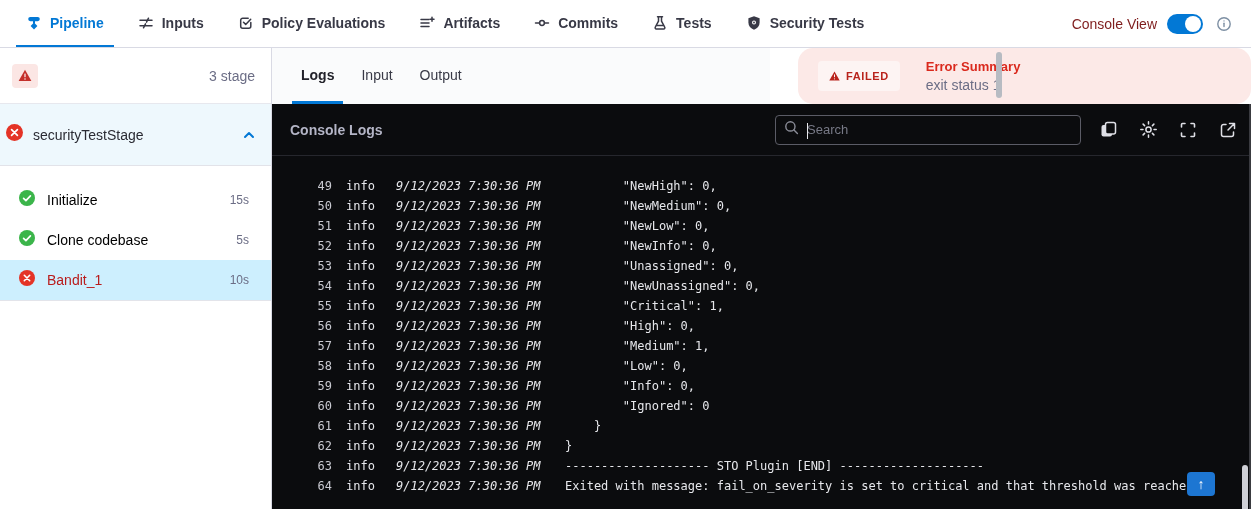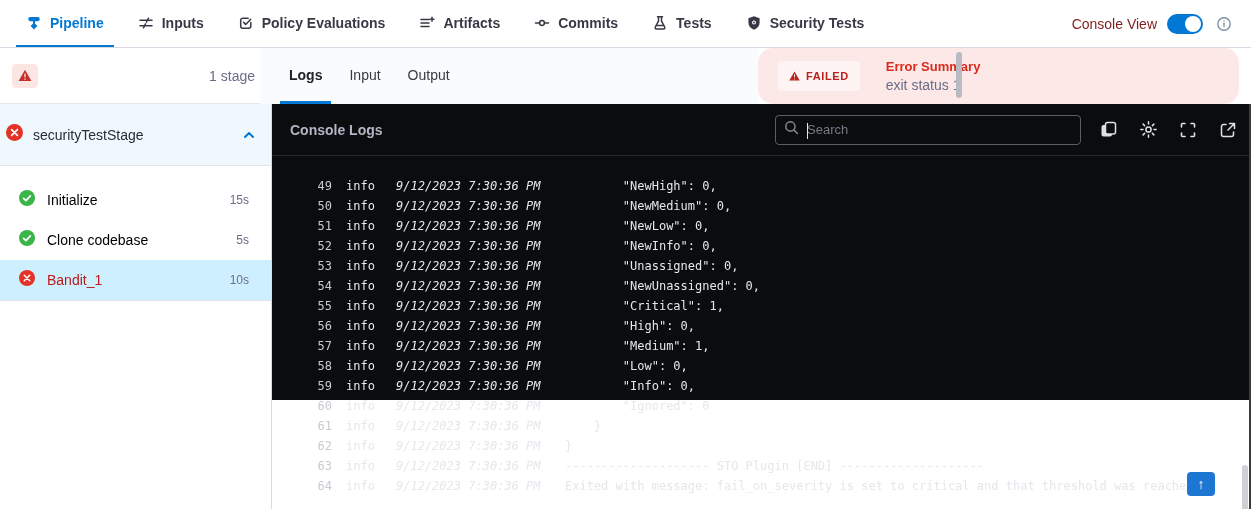--- a/index.html
+++ b/index.html
@@ -51,21 +51,21 @@
   .steps-block{ padding-top:14px; border-bottom:1px solid #e3e4ea; }
   .step-row{
     height:40px; display:flex; align-items:center; padding:0 22px 0 19px; gap:12px; cursor:pointer;
   }
   .step-row.selected{ background:#cdeffe; }
   .step-name{ font-size:14px; color:#000000; }
   .step-row.selected .step-name{ color:#b91c1c;text-align:right; }
   .step-duration{ margin-left:auto; font-size:12px; color:#6b6d85; }
   
   .main-top{
-    position:absolute; left:260px; top:48px; width:979px; height:56px; display:flex;
+    position:absolute; left:272px; top:48px; width:979px; height:56px; display:flex;gap:28px;
   }
   .logs-tabs{
     width:498px; background:#fafbfc; display:flex; align-items:stretch; padding-left:20px;
   }
   .log-tab{
     display:flex; align-items:center; padding:0 9px; margin-right:9px; font-size:14px;
     color:#383946; cursor:pointer; border-bottom:3px solid transparent;
   }
   .log-tab.active{ font-weight:700; color:#22222a; border-bottom:3px solid #0278d5; }
   .error-area{
@@ -77,21 +77,21 @@
   }
   .failed-text{ font-size:11px; font-weight:700; letter-spacing:.6px; color:#b9231c; }
   .error-texts{ display:flex; flex-direction:column; }
   .error-title{ font-size:13px; font-weight:600; color:#da291d; }
   .error-msg{ font-size:14px; color:#6b6d85; margin-top:3px; }
   .error-scroll-thumb{
     position:absolute; left:198px; top:4px; width:6px; height:46px; border-radius:3px; background:#b7bbc2; cursor:pointer;
   }
   
   .console{
-    position:absolute; left:272px; top:104px; width:979px; height:296px; background:#0b0c0e;
+    position:absolute; left:272px; top:104px; width:979px; height:405px; background:#0b0c0e;
   }
   .console-header{
     height:52px; display:flex; align-items:center; padding:0 12px 0 18px;
     border-bottom:1px solid #26272d;
   }
   .console-title{ font-size:14px; font-weight:700; color:#b4b5c6; }
   .search-box{
     margin-left:auto; width:306px; height:30px; border:1px solid #5b5c66; border-radius:4px;
     display:flex; align-items:center; padding:0 8px; position:relative; background:#0b0c0e;
   }
@@ -213,21 +213,21 @@
 
   <div class="sidebar">
     <div class="sidebar-header">
       <span class="warn-badge">
         <svg width="14" height="13" viewBox="0 0 14 13">
             <path d="M7 0.8L13.4 12H0.6z" fill="#c4302b"></path>
             <rect x="6.35" y="4.6" width="1.3" height="3.6" fill="#fbe6e4"></rect>
             <circle cx="7" cy="10" r="0.8" fill="#fbe6e4"></circle>
           </svg>
       </span>
-      <span class="stage-count">1 stage</span>
+      <span class="stage-count">3 stage</span>
     </div>
 
     <div class="stage-row">
       <span>
         <svg width="17" height="17" viewBox="0 0 17 17">
             <circle cx="8.5" cy="8.5" r="8.5" fill="#e43326"></circle>
             <path d="M5.6 5.6l5.8 5.8M11.4 5.6l-5.8 5.8" stroke="#fff" stroke-width="1.7" stroke-linecap="round"></path>
           </svg>
       </span>
       <span class="stage-name">securityTestStage</span>

